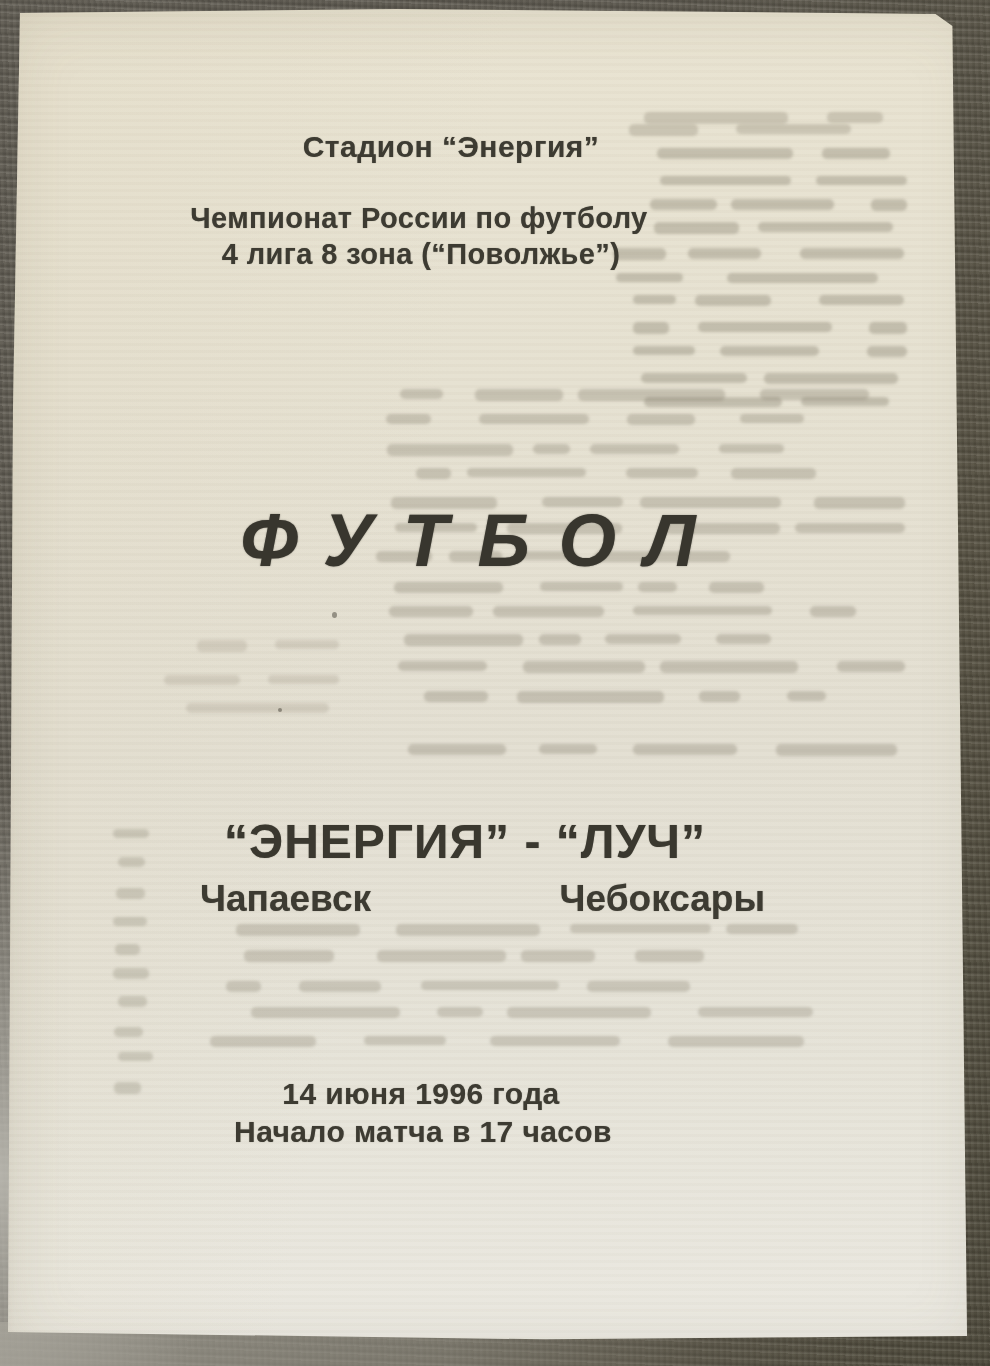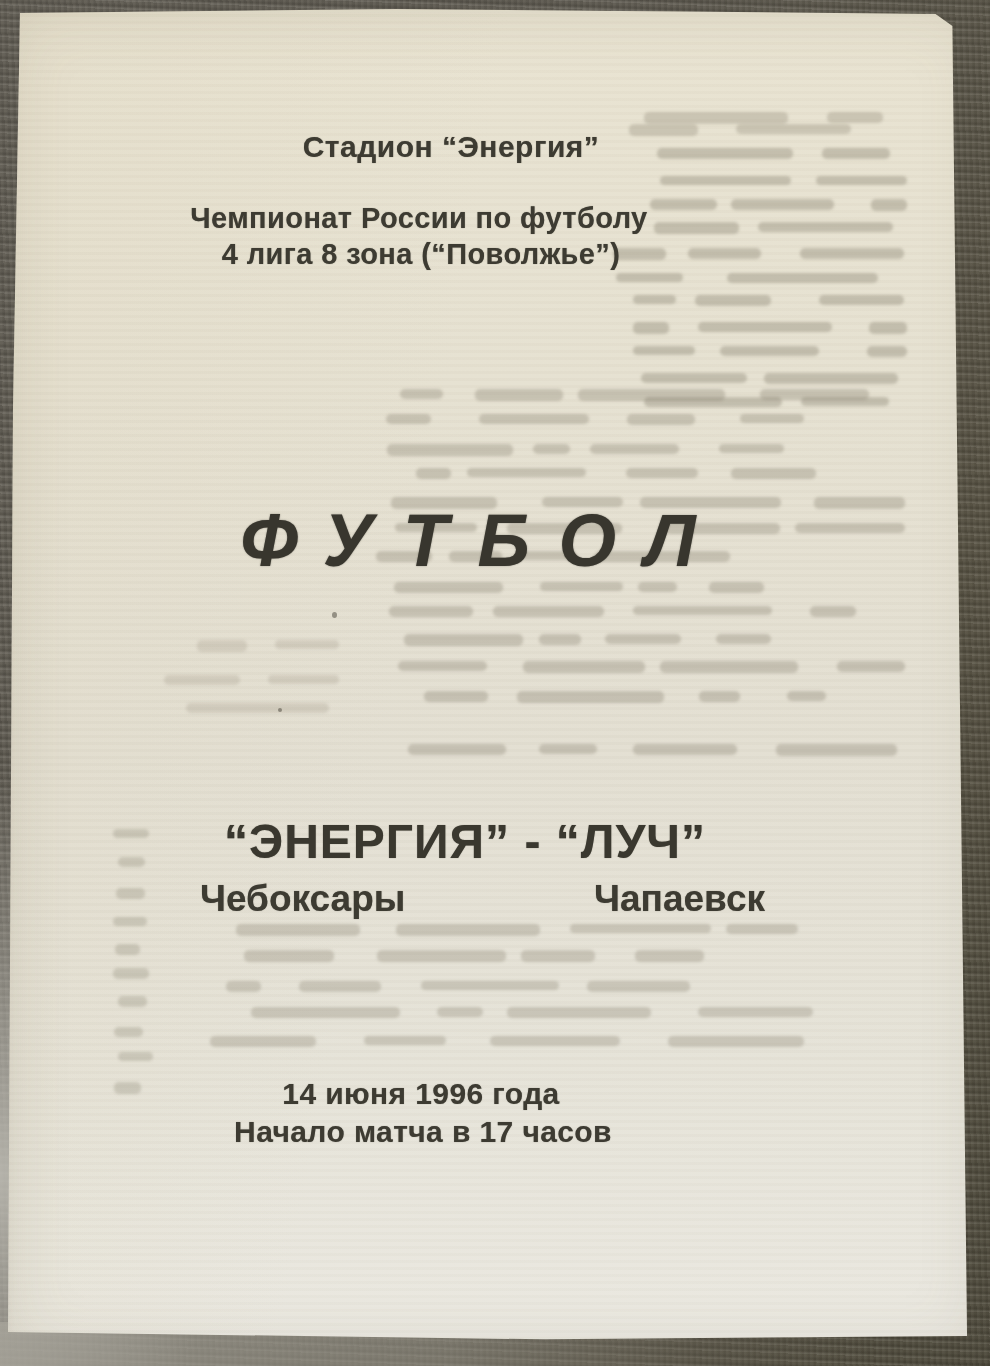--- a/index.html
+++ b/index.html
@@ -177,19 +177,19 @@
         <div class="blob" style="left: 667.818px; top: 1036.04px; width: 136.568px; height: 10.7116px; background: rgba(125, 119, 102, 0.28);"></div>
         <div class="speck" style="left: 332px; top: 612px; width: 5px; height: 6px;"></div>
         <div class="speck" style="left: 278px; top: 708px; width: 4px; height: 4px;"></div>
       </div>
     <div class="t stadium">Стадион “Энергия”</div>
     <div class="t champ1">Чемпионат России по футболу</div>
     <div class="t champ2">4 лига 8 зона (“Поволжье”)</div>
     <div class="t title">ФУТБОЛ</div>
     <div class="t match">“ЭНЕРГИЯ” - “ЛУЧ”</div>
     <div class="cities">
+      <span>Чапаевск</span>
       <span>Чебоксары</span>
-      <span>Чапаевск</span>
     </div>
     <div class="t date">14 июня 1996 года</div>
     <div class="t time">Начало матча в 17 часов</div>
   </div>
 </div>
 
 </body></html>

